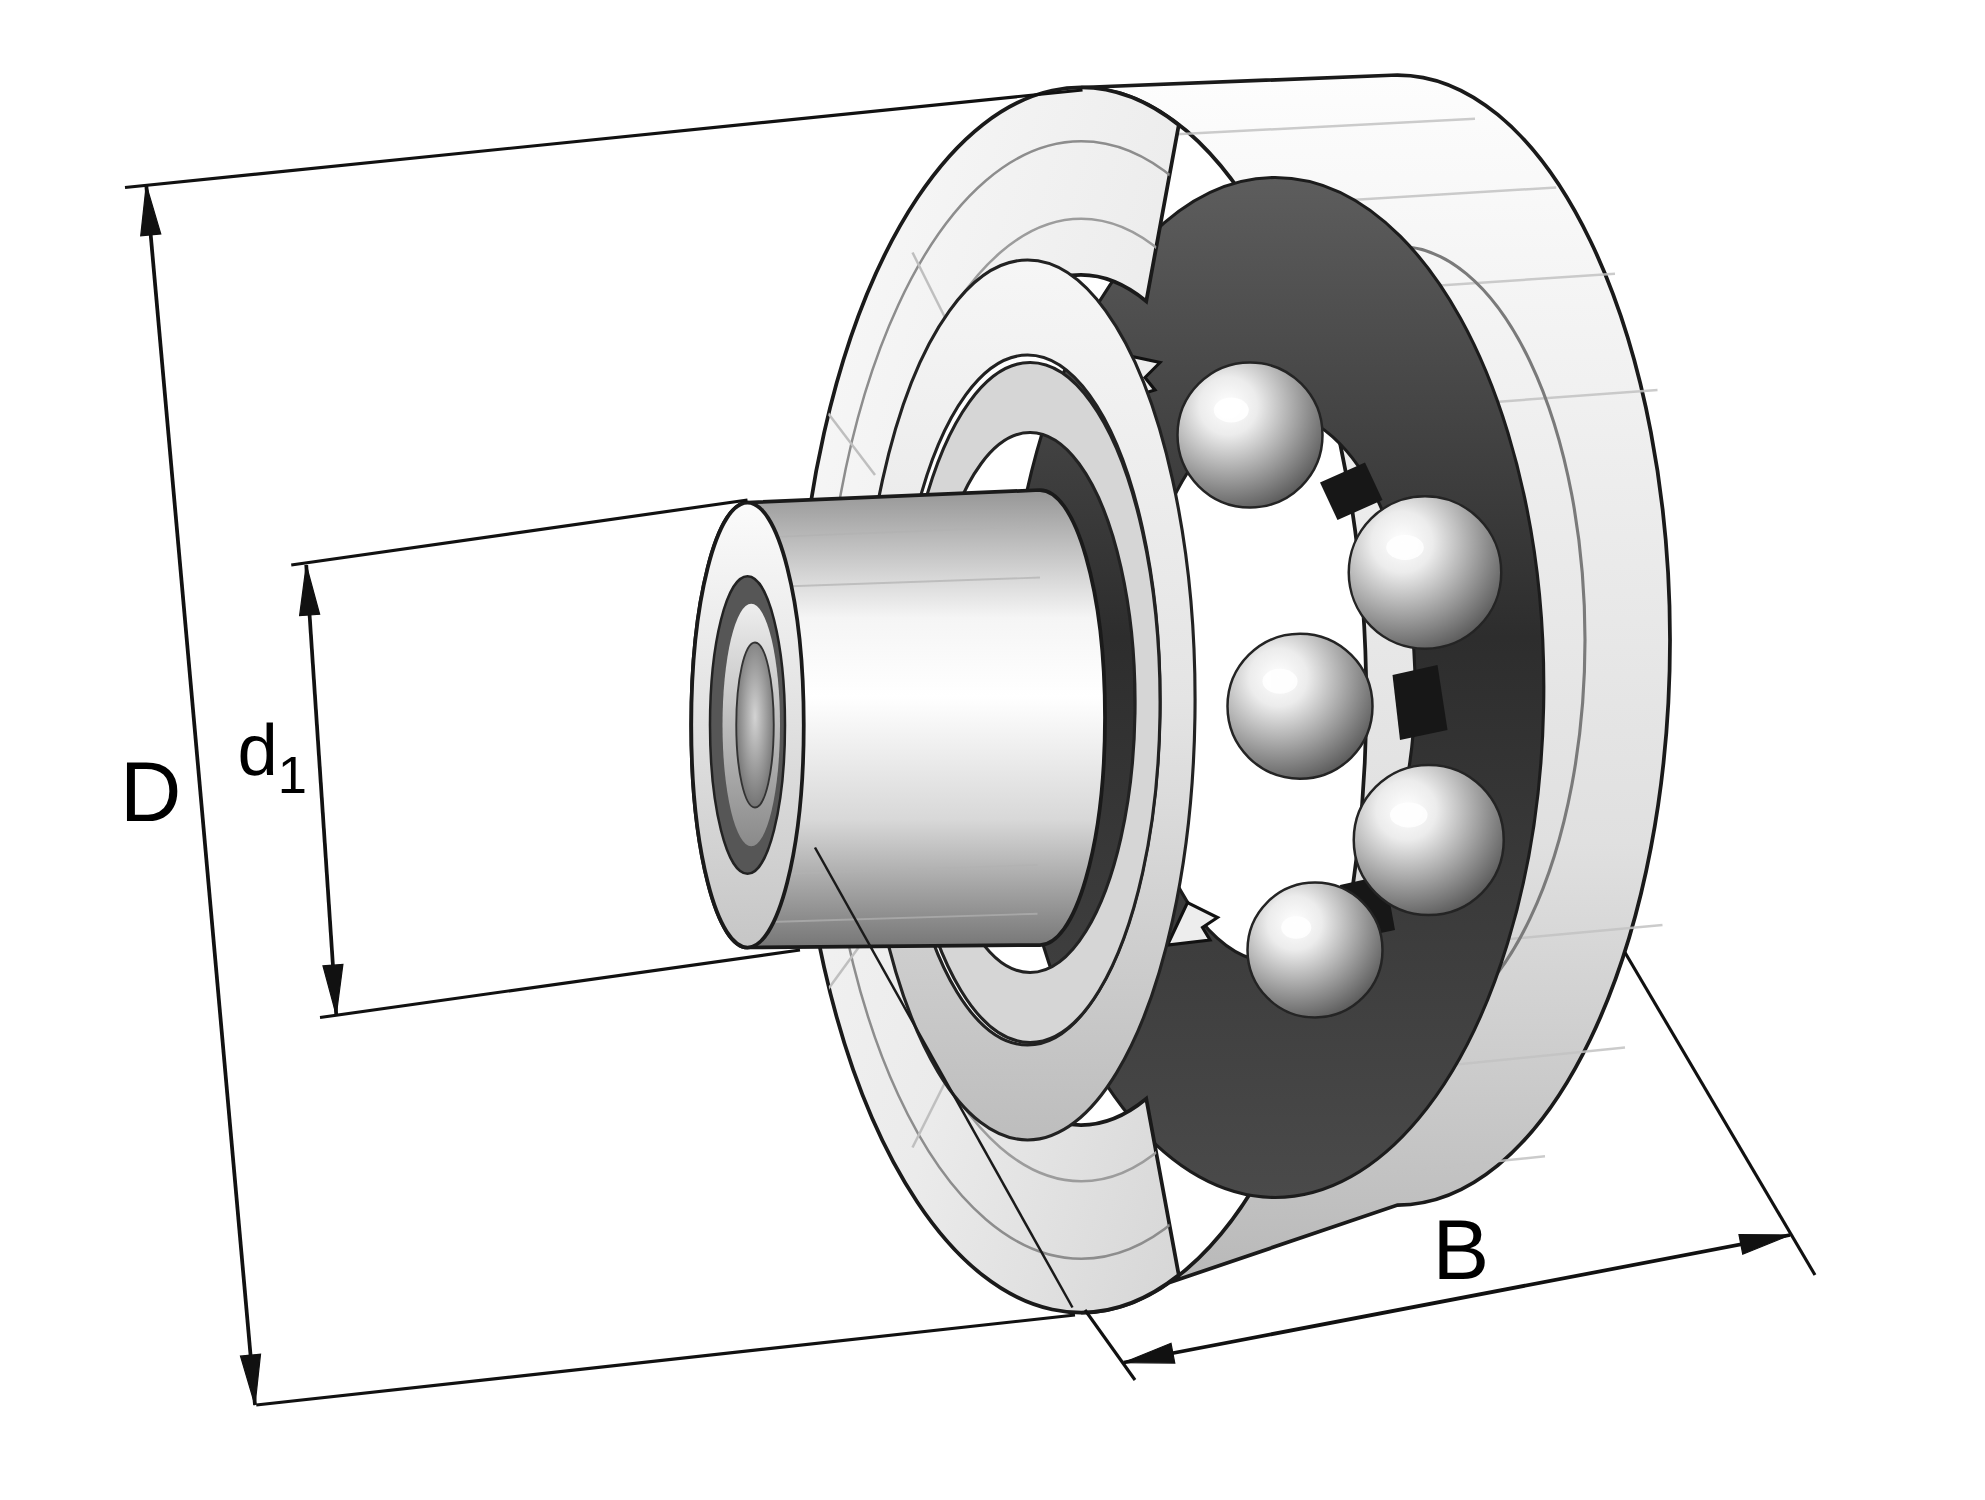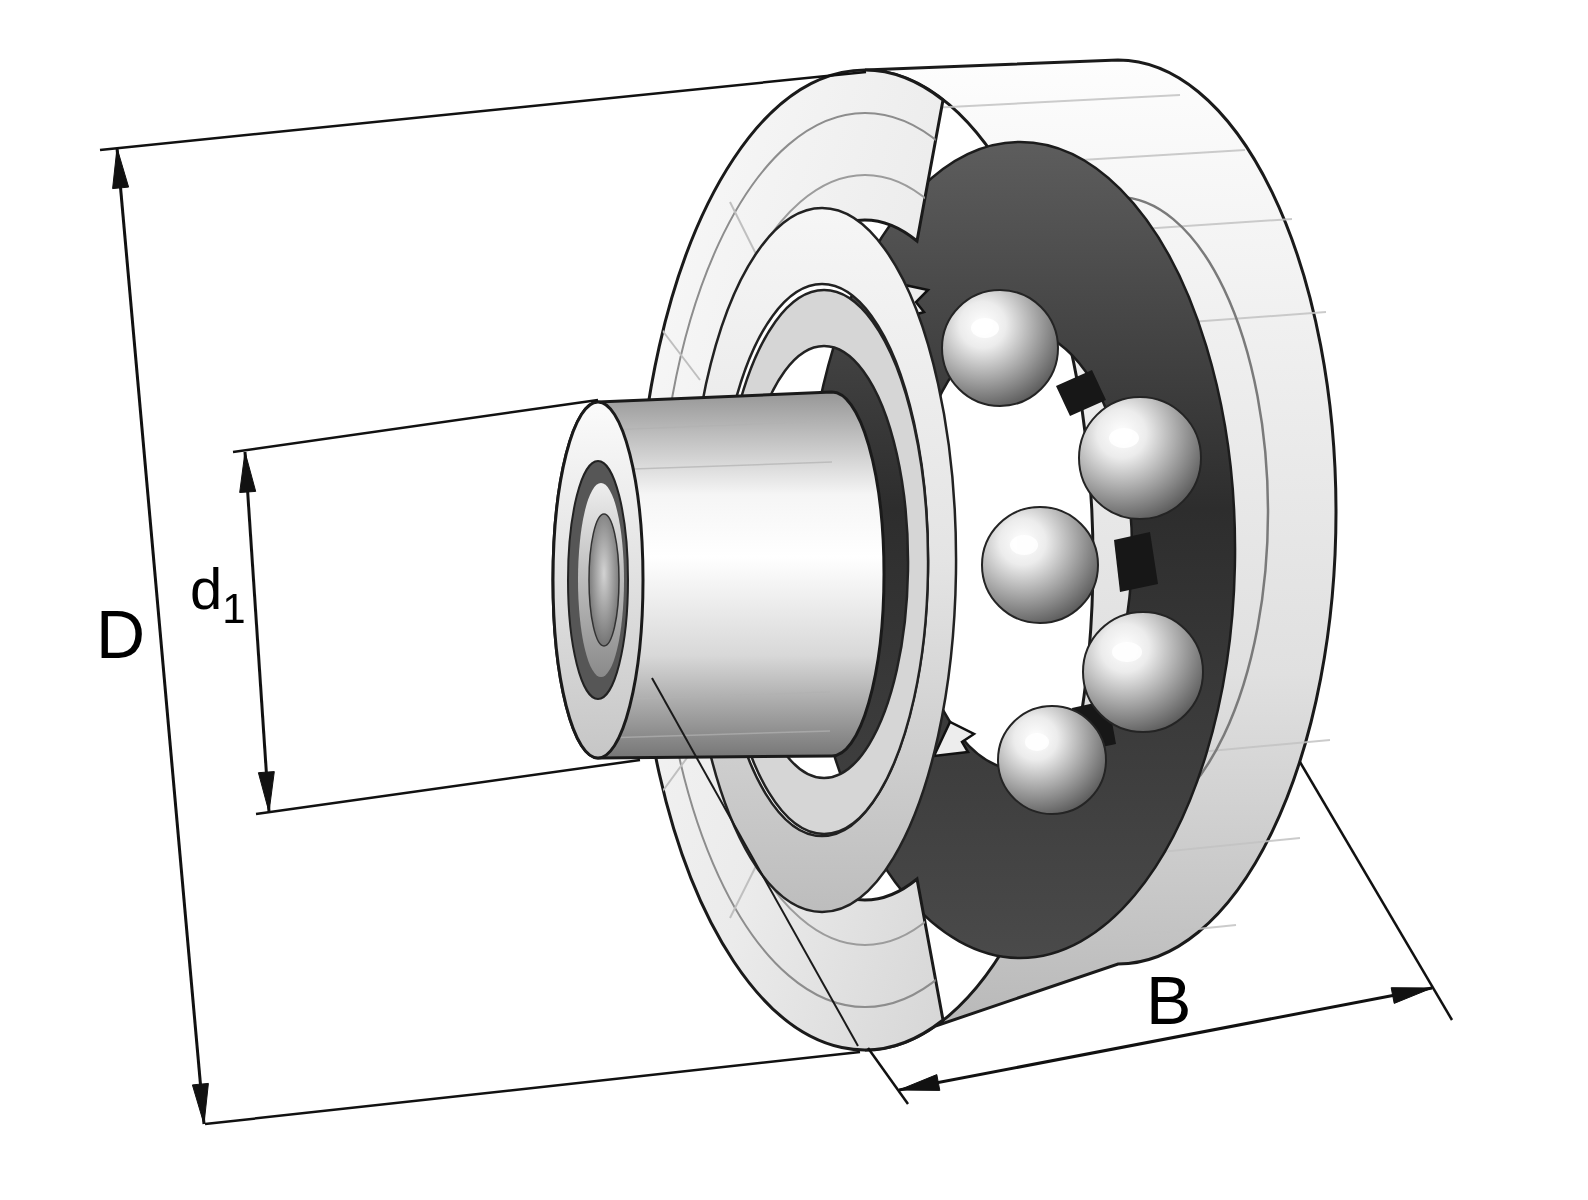--- a/index.html
+++ b/index.html
@@ -22,21 +22,21 @@
   }
   .dim-label {
     position: absolute;
     color: #000000;
     font-family: "Liberation Sans", sans-serif;
     line-height: 1;
     user-select: none;
     white-space: nowrap;
   }
   .label-D  { left: 96px;  top: 600px; font-size: 68px; }
-  .label-d1 { left: 190px; top: 560px; font-size: 58px; }
+  .label-d1 { left: 190px; top: 572px; font-size: 58px; }
   .label-d1 .sub { font-size: 42px; vertical-align: -14px; }
   .label-B  { left: 1146px; top: 966px; font-size: 68px; }
 </style>
 </head>
 <body>
 
 <div class="stage">
 
   <svg width="1588" height="1200" viewBox="0 0 1588 1200">
     <defs>

